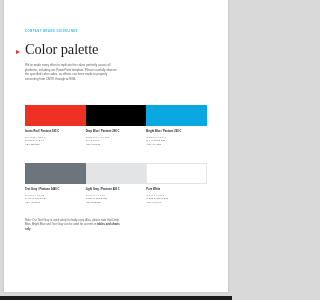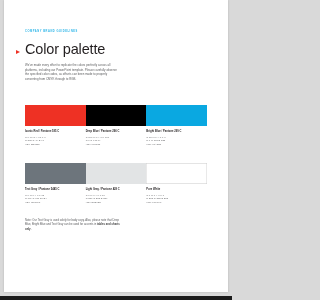--- a/index.html
+++ b/index.html
@@ -36,20 +36,21 @@
     width: 0; height: 0;
     border-left: 4px solid #ee3124;
     border-top: 2.6px solid transparent;
     border-bottom: 2.6px solid transparent;
   }
   .title {
     position: absolute; left: 11px; top: -3px;
     font-size: 14.5px; font-weight: 400;
     color: #231f20; letter-spacing: -0.15px;
     white-space: nowrap;
+    font-family: Liberation Serif, serif;
   }
 
   .intro {
     position: absolute; left: 21px; top: 63px; width: 96px;
     font-size: 2.85px; line-height: 4.55px;
     color: #58595b; letter-spacing: 0.04px;
   }
 
   .grid { position: absolute; left: 21px; width: 182px; }
   .row1 { top: 105px; }

